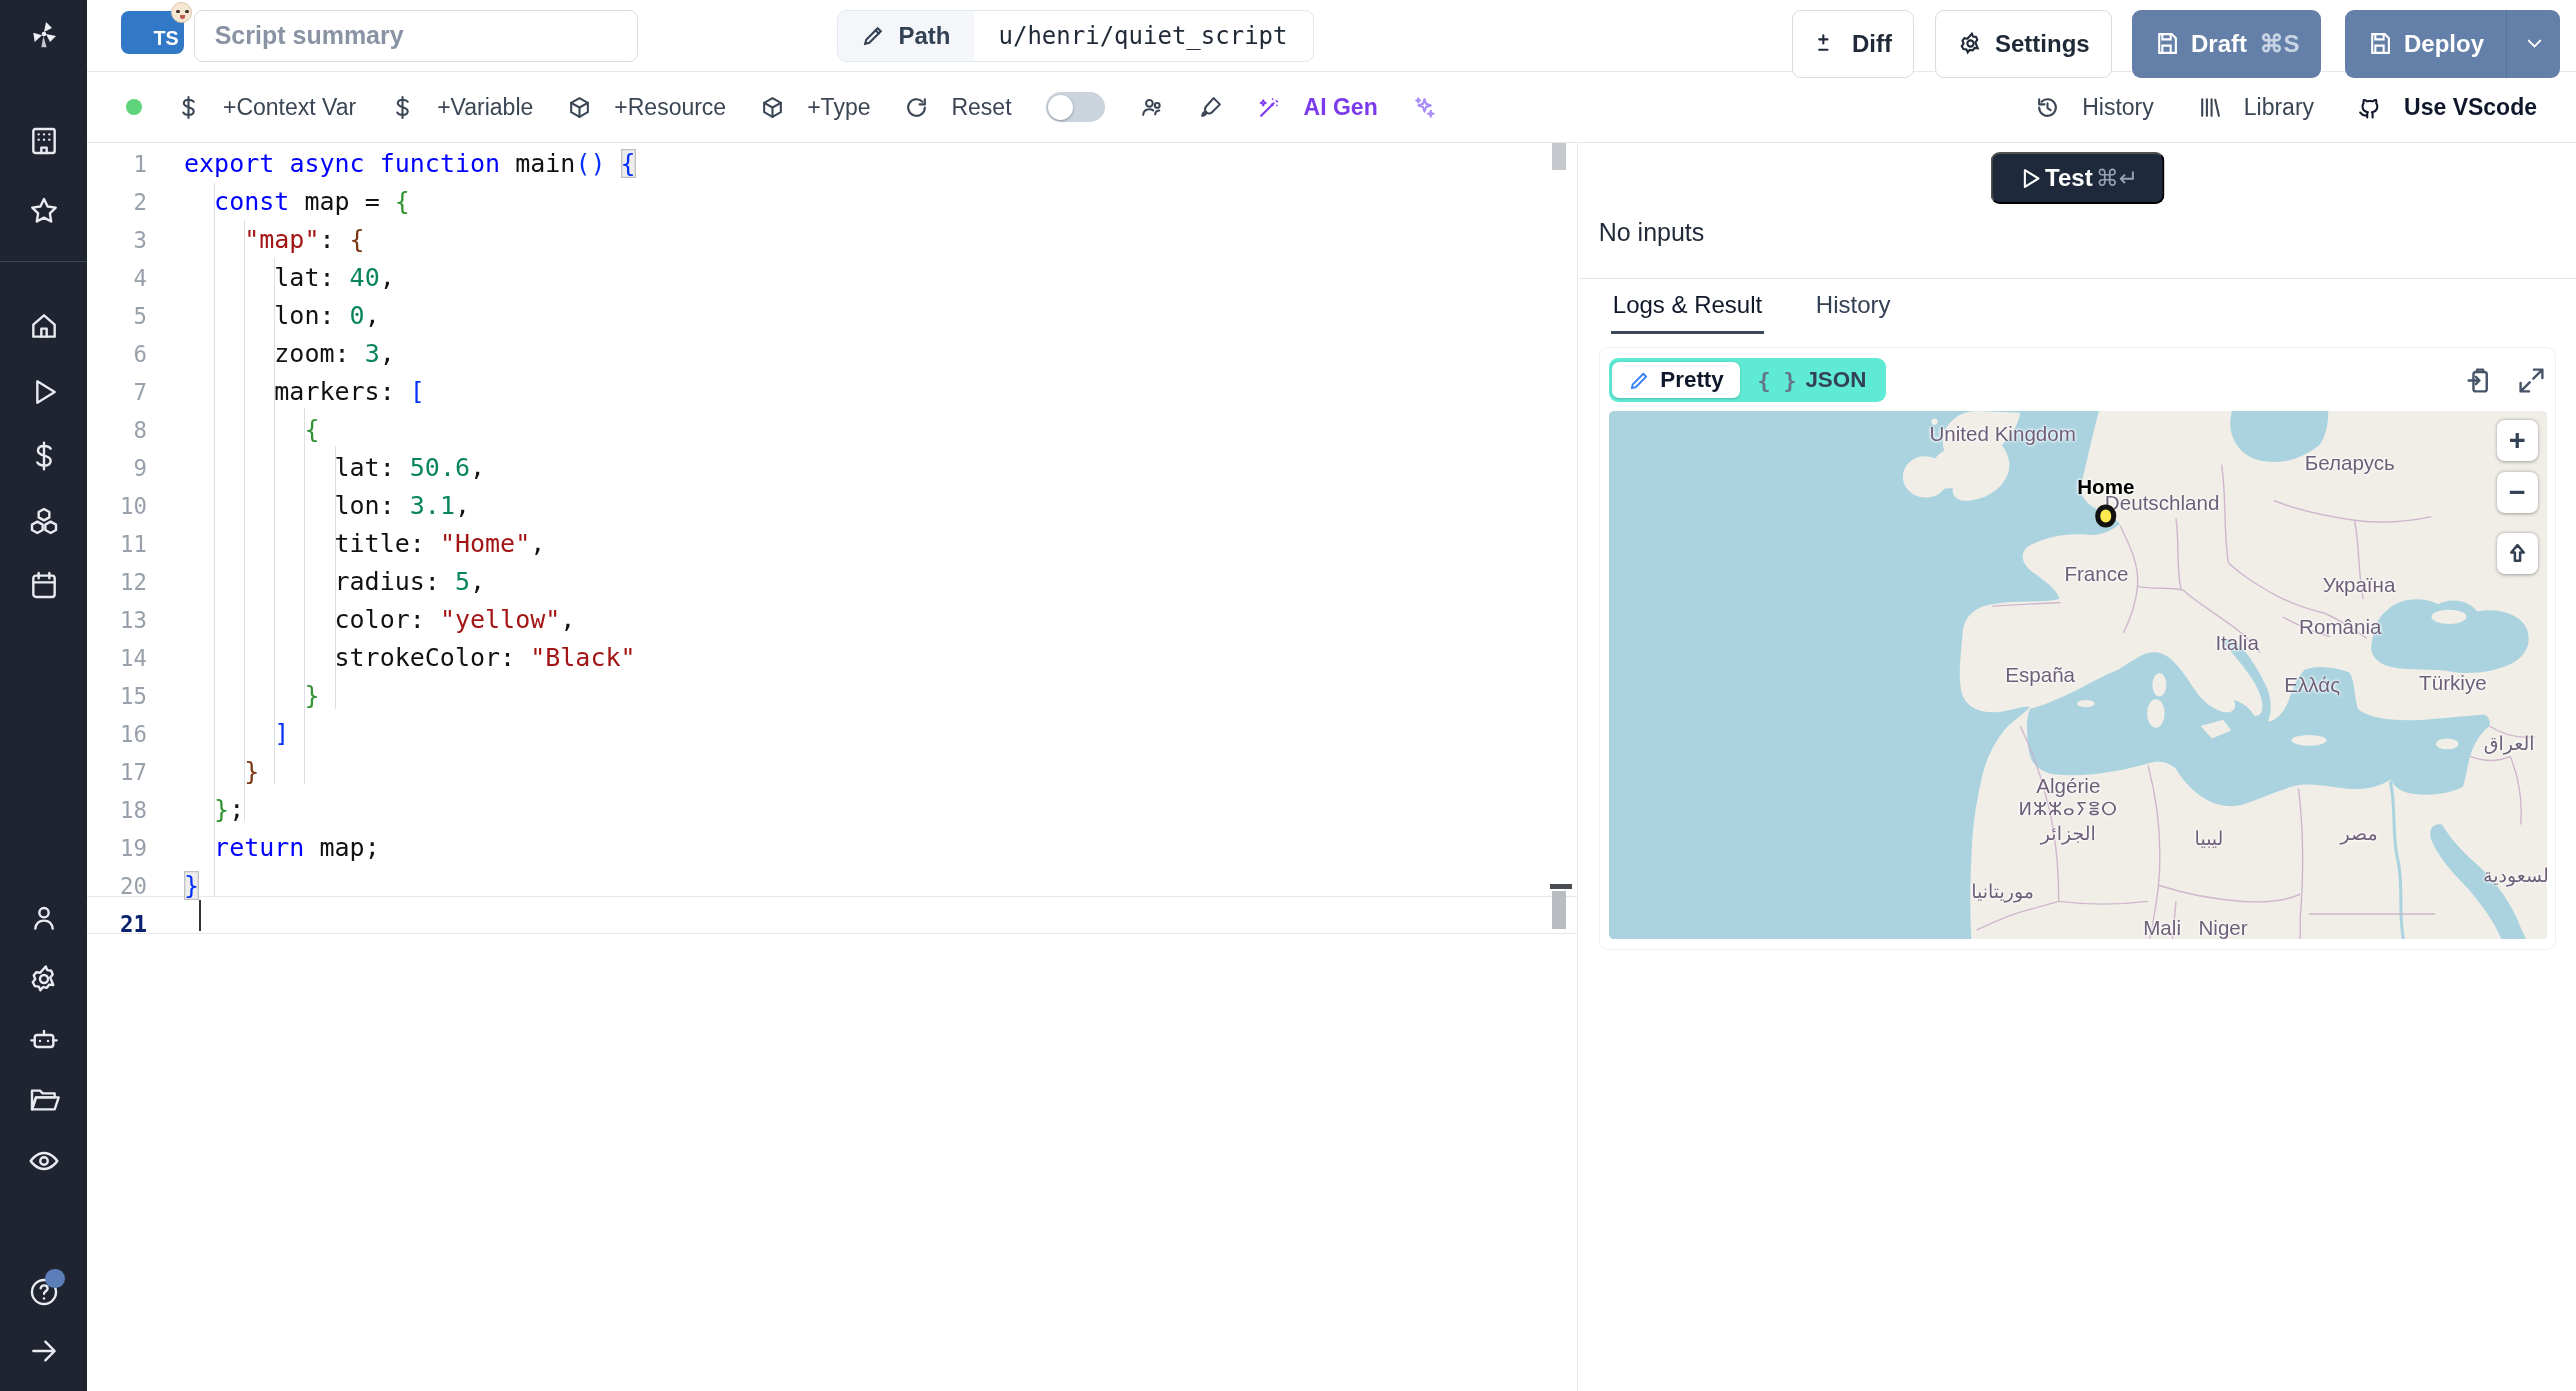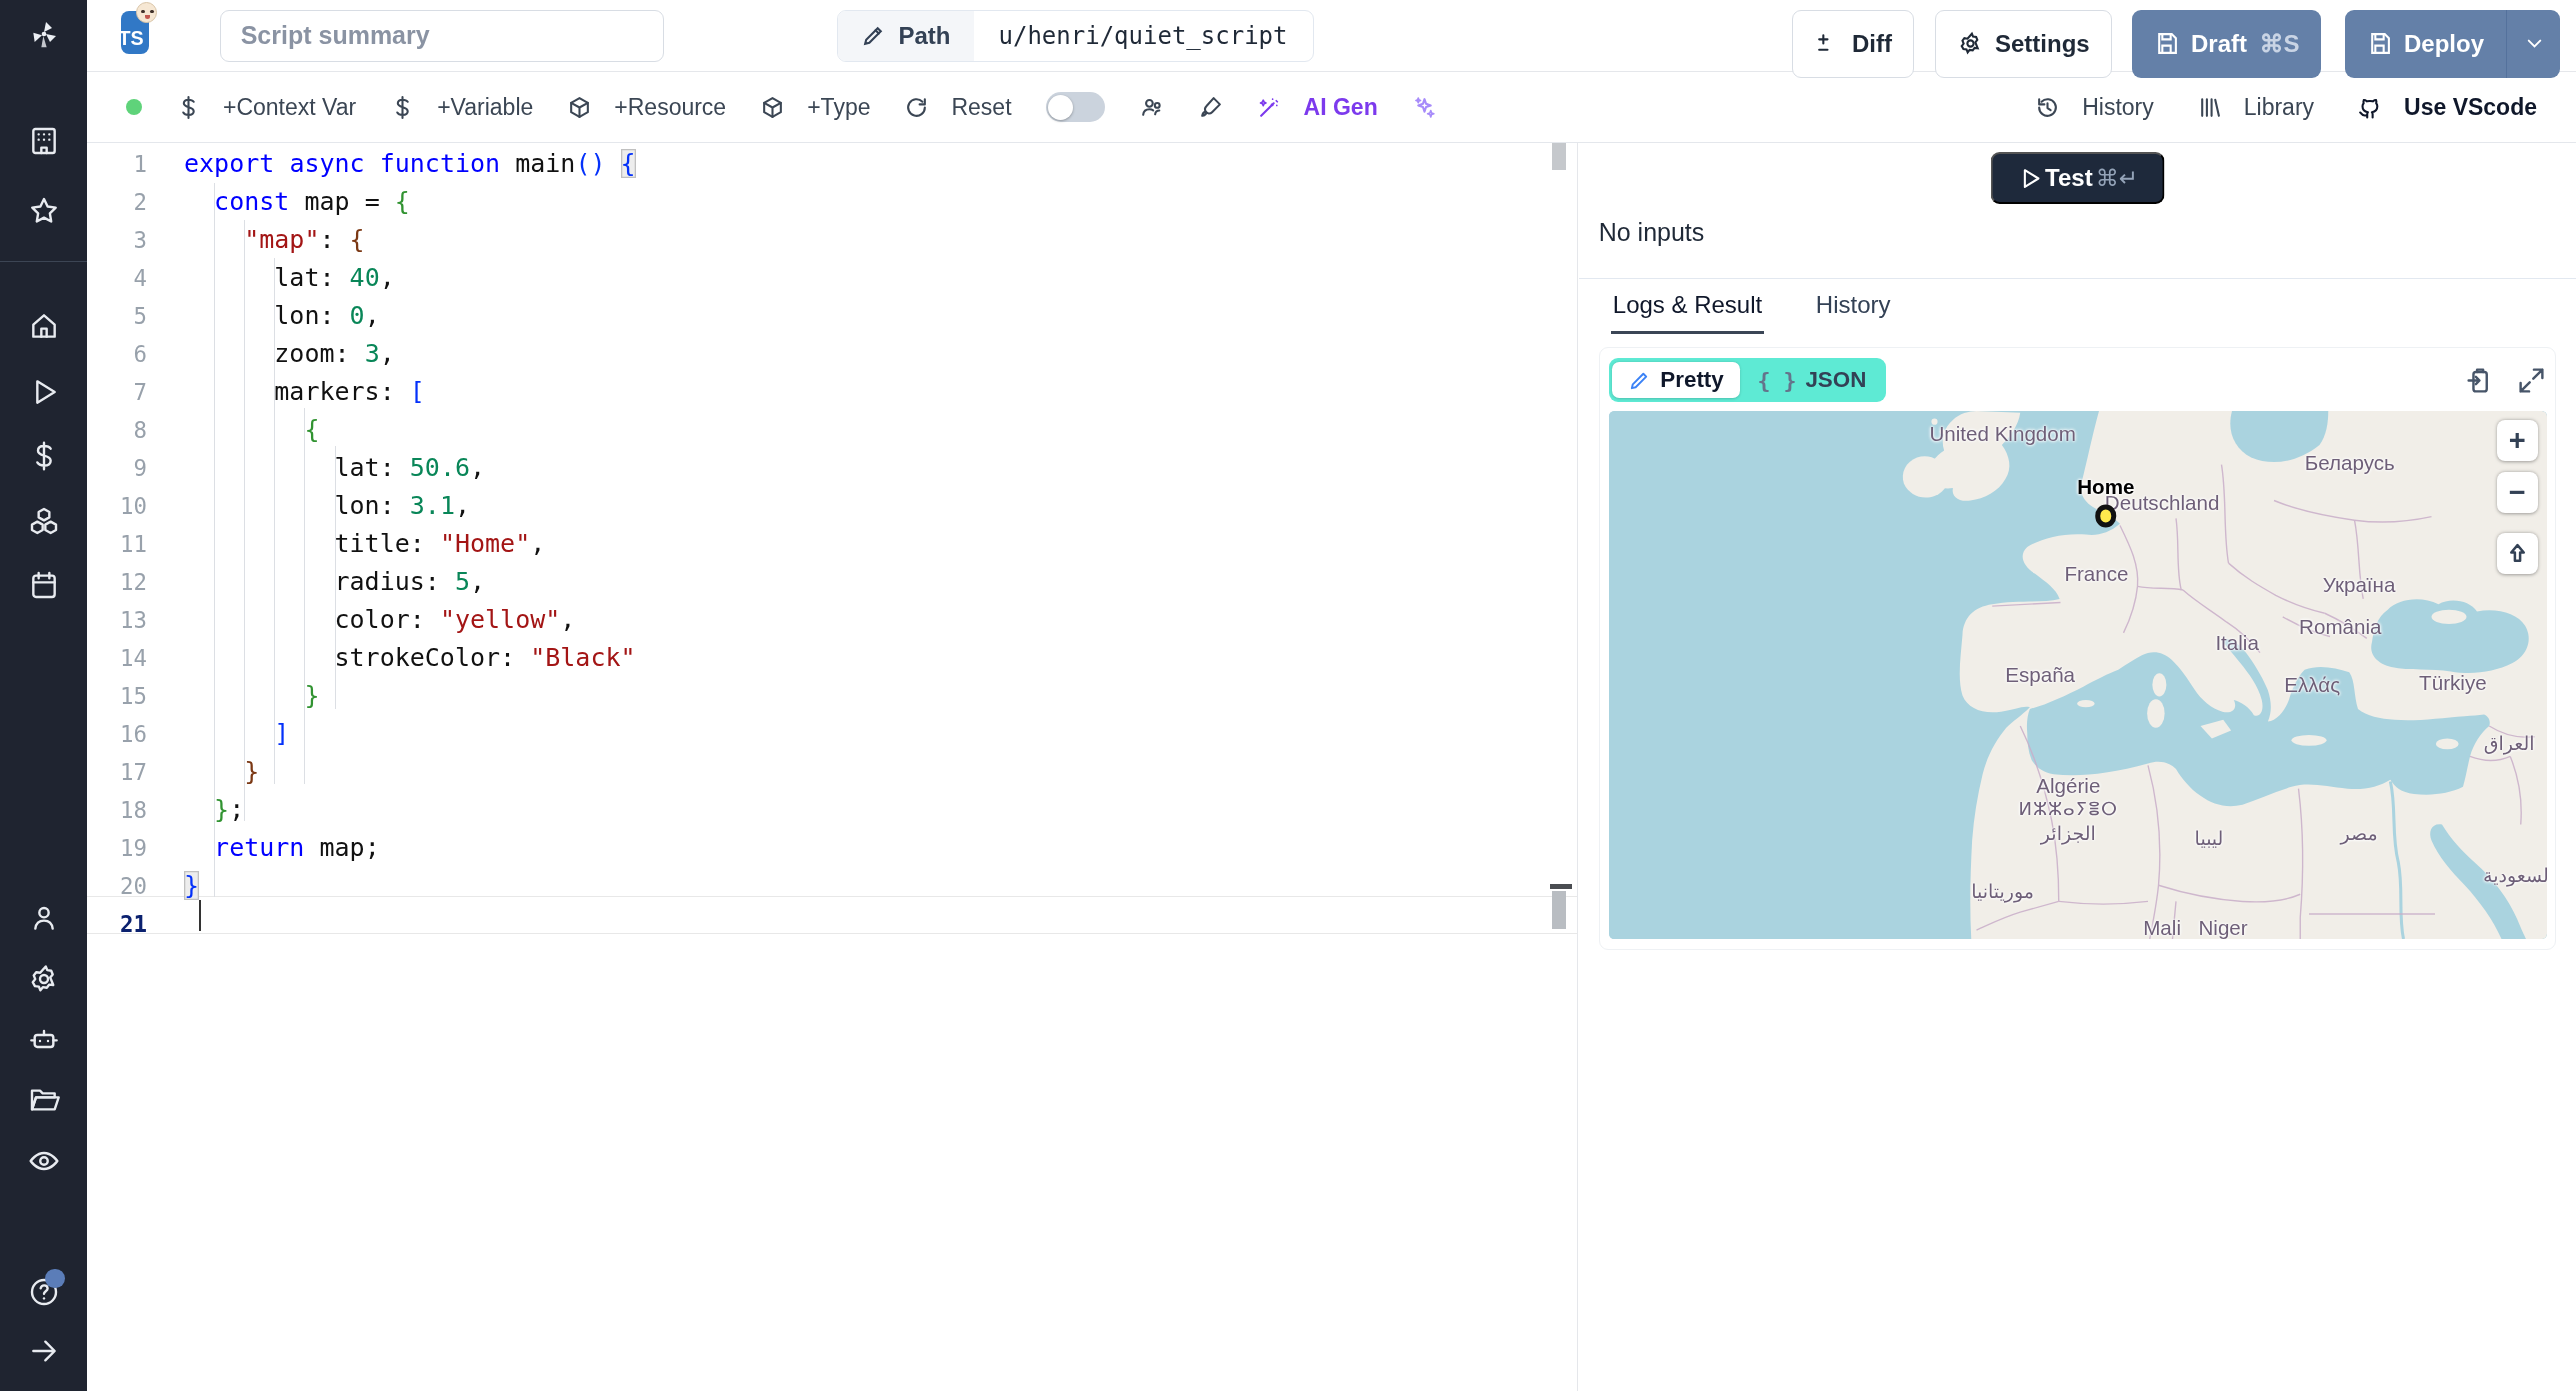--- a/index.html
+++ b/index.html
@@ -12,32 +12,32 @@
   .sb-icon { position:absolute; left:50%; transform:translateX(-50%); width:36px; height:36px;
     display:flex; align-items:center; justify-content:center; color:#e8ebf0; cursor:pointer; }
   .sb-icon svg { width:32px; height:32px; stroke:#e8ebf0; stroke-width:1.8; fill:none;
     stroke-linecap:round; stroke-linejoin:round; }
   .sb-divider { position:absolute; left:0; top:261px; width:87px; height:0; border-top:0.9px solid #3c4554; }
   .sb-badge { position:absolute; right:-3.6px; top:-5.4px; width:19.7px; height:19.7px; border-radius:50%; background:#5b7db8; }
 
   
   .topbar { position:absolute; left:87px; top:0; width:2489px; height:72px; background:#fff;
     border-bottom:0.9px solid #e5e7eb; z-index:30; }
-  .lang-badge { position:absolute; left:34px; top:10.7px; width:28px; height:43px; border-radius:8px;
+  .lang-badge { position:absolute; left:34px; top:10.7px; width:63px; height:43px; border-radius:8px;
     background:#3178c6; color:#fff; font-weight:bold; font-size:19.7px; display:flex;
     align-items:flex-end; justify-content:flex-end; padding:0 5.4px 3.6px 0; }
   .lang-emoji { position:absolute; right:-8px; top:-9px; width:21.5px; height:21.5px; border-radius:50%;
     background:#f6e7d3; border:0.9px solid #d9c4a6; }
   .lang-emoji::before { content:""; position:absolute; left:4.5px; top:7.2px; width:3.6px; height:3.6px;
     border-radius:50%; background:#40312a; box-shadow:9px 0 0 #40312a; }
   .lang-emoji::after { content:""; position:absolute; left:8px; top:12.5px; width:5.4px; height:3.6px;
     border-radius:0 0 5.4px 5.4px; background:#c2574f; }
   .summary-input { position:absolute; left:107px; top:9.8px; width:444px; height:52px;
     border:1.4px solid #d8dde4; border-radius:9px; padding:0 19.7px; font-size:25px; color:#111827;
-    outline:none; font-family:"Liberation Sans",sans-serif;margin-left:26px; }
+    outline:none; font-family:"Liberation Sans",sans-serif; }
   .summary-input::placeholder { color:#8a93a3; font-weight:600; }
   .path-group { position:absolute; left:750px; top:9.8px; height:52px; display:flex; align-items:stretch;
     border:0.9px solid #e2e8f0; border-radius:9px; overflow:hidden; background:#fff; }
   .path-left { display:flex; align-items:center; gap:12.5px; background:#f4f6f9; padding:0 23px;
     font-size:24px; font-weight:bold; color:#334155; }
   .path-left svg { width:25px; height:25px; stroke:#334155; stroke-width:2; fill:none; stroke-linecap:round; }
   .path-value { display:flex; align-items:center; padding:0 25px; font-family:"DejaVu Sans Mono",monospace;
     font-size:24px; color:#1f2937; }
   .tb-btn { position:absolute; top:9.8px; height:68px; display:flex; align-items:center; gap:12.5px;
     padding:0 21.5px; border:1.4px solid #d8dde4; border-radius:9px; background:#fff; font-size:24px;

